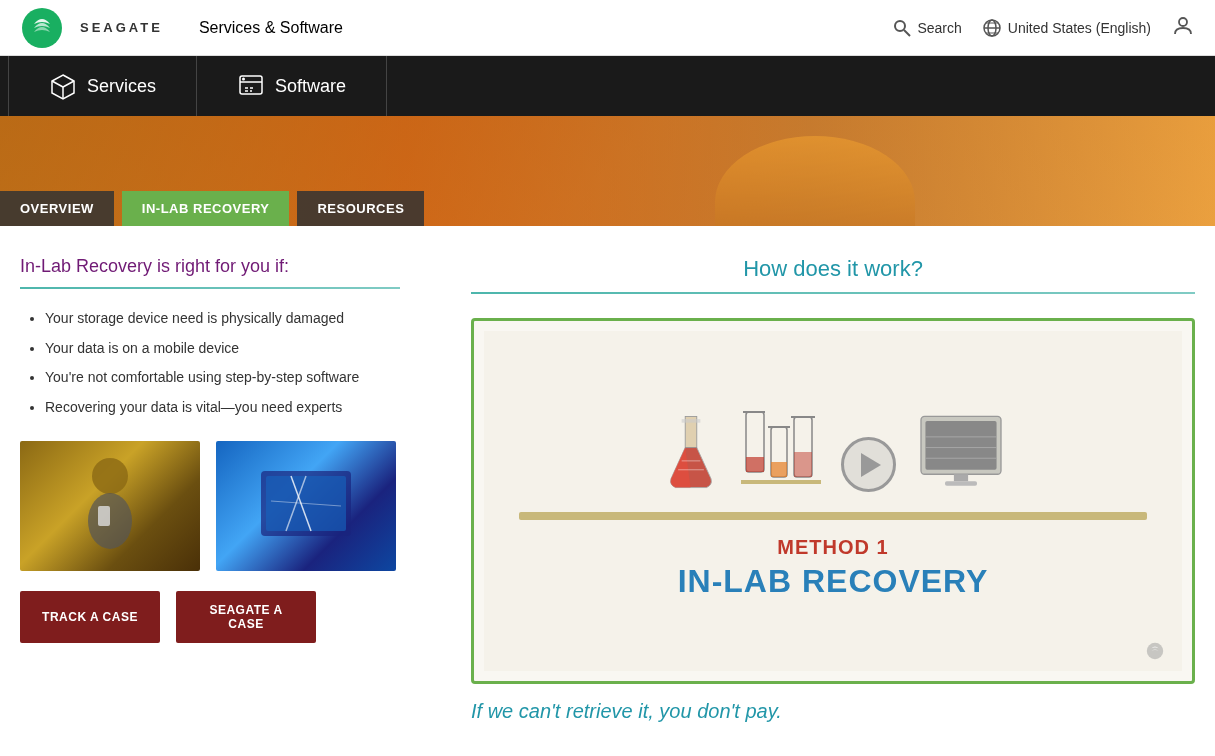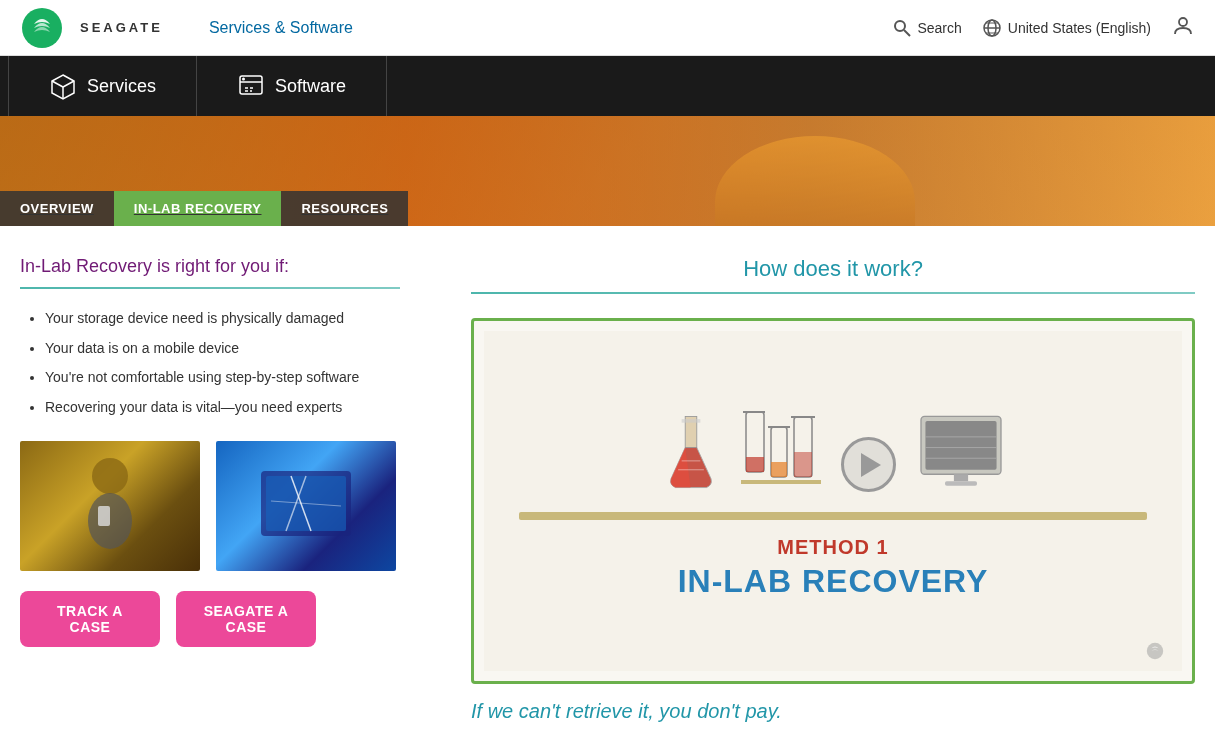--- a/index.html
+++ b/index.html
@@ -22,23 +22,23 @@
     }
     .logo-svg { width: 44px; height: 44px; }
     .brand-name {
       font-size: 13px;
       font-weight: bold;
       letter-spacing: 3px;
       color: #333;
     }
     .header-nav-title {
       font-size: 16px;
-      color: #0369a1;
+      color: #000000;
       font-weight: normal;
-      margin-left: 30px;
+      margin-left: 20px;
     }
     .header-right {
       display: flex;
       align-items: center;
       gap: 20px;
     }
     .search-btn {
       display: flex;
       align-items: center;
       gap: 6px;
@@ -98,22 +98,21 @@
       position: absolute;
       inset: 0;
       background: linear-gradient(135deg, rgba(180,100,20,0.7) 0%, rgba(210,130,40,0.5) 50%, rgba(240,160,60,0.3) 100%);
     }
     
     .hero-tabs {
       position: absolute;
       bottom: 0;
       left: 0;
       display: flex;
-      gap: 0;
-      text-decoration: underline;
+      gap: 8px;
     }
     .hero-tab {
       padding: 10px 20px;
       font-size: 13px;
       font-weight: bold;
       letter-spacing: 0.5px;
       cursor: pointer;
       border: none;
     }
     .hero-tab-overview {
@@ -191,28 +190,28 @@
       align-items: center;
       justify-content: center;
     }
 
     .buttons-row {
       display: flex;
       gap: 16px;
     }
     .action-btn {
       padding: 12px 20px;
-      font-size: 14px;
+      font-size: 12px;
       font-weight: bold;
       letter-spacing: 0.5px;
       border: none;
       cursor: pointer;
-      background: #ec4899;
+      background: #7f1d1d;
       color: #fff;
-      border-radius: 8px;
+      border-radius: 2px;
       width: 140px;
     }
 
     
     .right-col {
       flex: 1;
       margin-left: 11px;
     }
     .right-heading {
       font-size: 22px;

